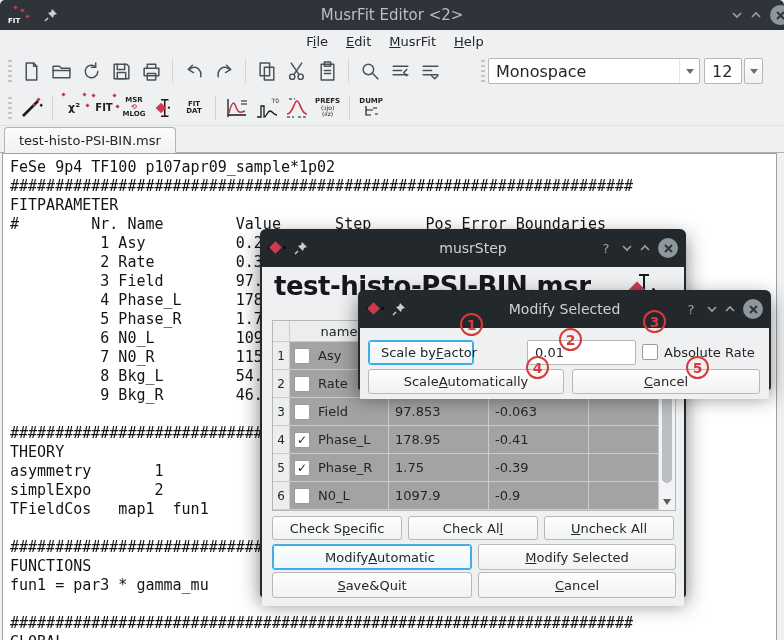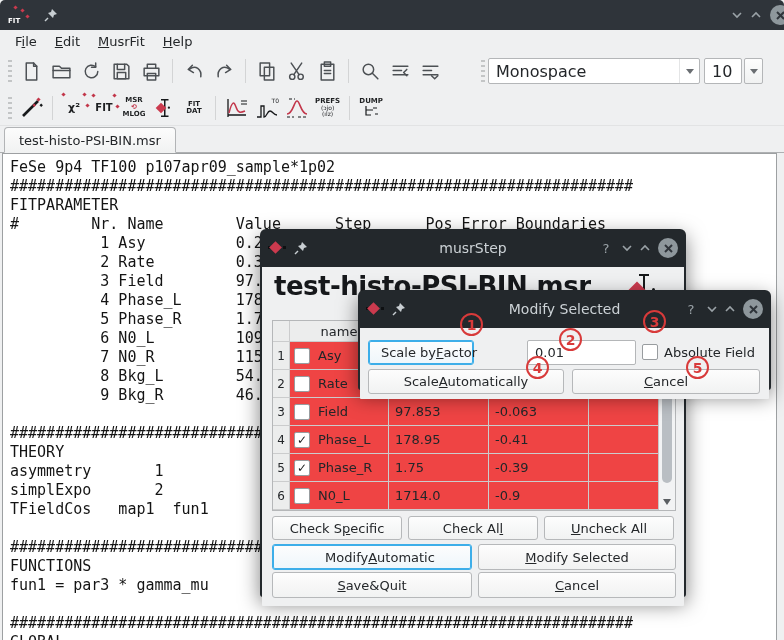--- a/index.html
+++ b/index.html
@@ -37,21 +37,21 @@
   .dlogo .d1,.dlogo .d2 { position:absolute; width:3px; height:3px; background:#0e1012; top:6px; }
   .dlogo .d1 { left:0; } .dlogo .d2 { right:0; }
 
   
   .app-logo { position:relative; width:24px; height:22px; flex:0 0 auto; }
   .app-logo .fit { position:absolute; left:0; bottom:1px; color:#fff; font-size:7px; font-weight:bold; }
   .app-logo .sp { position:absolute; width:3px; height:3px; background:#cb3a4e; transform:rotate(45deg); }
   .app-logo .s1 { left:6px; top:2px; } .app-logo .s2 { left:13px; top:5px; } .app-logo .s3 { left:18px; top:11px; }
 
   
-  .menubar { height:22px; display:flex; align-items:center; padding-left:6px; }
+  .menubar { height:22px; display:flex; align-items:center; padding-left:6px;justify-content:center; }
   .menu-item { padding:2px 9px; border-radius:2px; white-space:nowrap; }
 
   
   .toolbar1 { height:38px; display:flex; align-items:center; padding:0 4px; position:relative; }
   .toolbar2 { height:36px; display:flex; align-items:center; padding:0 4px; border-bottom:1px solid #e2e3e4; }
   .grip { width:4px; height:22px; margin:0 4px;
     background:repeating-linear-gradient(to bottom,#c3c5c6 0 2px,transparent 2px 5px); }
   .tsep { width:1px; height:24px; background:#d3d4d5; margin:0 6px; }
   .tbtn { width:30px; height:28px; display:flex; align-items:center; justify-content:center; border-radius:3px; flex:0 0 auto; }
   .tbtn svg { width:21px; height:21px; }
@@ -119,21 +119,21 @@
 
   .ms-heading { position:absolute; left:12px; top:4px; font-size:26px; font-weight:bold; color:#16181b; letter-spacing:-0.5px; white-space:nowrap; }
   .ibeam-logo { position:absolute; left:368px; top:7px; width:26px; height:32px; }
   .ibeam-logo .vl { position:absolute; left:13px; top:0; width:2px; height:32px; background:#17191b; }
   .ibeam-logo .c1,.ibeam-logo .c2 { position:absolute; left:9px; width:10px; height:2px; background:#17191b; }
   .ibeam-logo .c1 { top:0; } .ibeam-logo .c2 { bottom:0; }
   .ibeam-logo .dm { position:absolute; left:1px; top:10px; width:12px; height:12px; background:#cb3a4e; transform:rotate(45deg); }
   .ibeam-logo .dd { position:absolute; right:1px; top:14px; width:3px; height:3px; background:#17191b; border-radius:50%; }
 
   
-  .ms-table { position:absolute; left:10px; top:53px; width:404px; height:191px; background:#ef4444; border:1px solid #b5b7b9; }
+  .ms-table { position:absolute; left:10px; top:53px; width:404px; height:191px; background:#a3a3a3; border:1px solid #b5b7b9; }
   .trow { display:flex; height:28px; }
   .trow.thead { height:21px; }
   .tc { border-right:1px solid #cbcccd; border-bottom:1px solid #cbcccd; display:flex; align-items:center; overflow:hidden; }
   .tc-num { width:17px; justify-content:center; background:#eceded; font-size:12px; }
   .tc-name { width:99px; padding-left:4px; gap:8px; }
   .tc-val { width:100px; padding-left:6px; }
   .tc-step { width:100px; padding-left:6px; }
   .tc-rest { flex:1; border-right:none; }
   .thead .tc { background:#eceded; justify-content:center; padding-left:0; font-size:13px; }
   .cbox { width:16px; height:16px; background:#fff; border:1px solid #989c9f; border-radius:2px; flex:0 0 auto;
@@ -192,20 +192,21 @@
     <div class="app-logo">
       <i class="sp s1"></i>
         <i class="sp s2"></i>
         <i class="sp s3"></i>
       <span class="fit">FIT</span>
     </div>
     <svg class="pin" viewBox="0 0 14 14">
       <path d="M8 1l5 5-3 1-1 3-5-5 3-1z" fill="#c8ced2"></path>
         <line x1="4" y1="10" x2="1" y2="13" stroke="#c8ced2" stroke-width="1.4"></line>
     </svg>
+    <div class="tb-title">MusrFit Editor &lt;2&gt;</div>
     <div class="tb-controls">
       <svg class="chev" viewBox="0 0 10 10">
           <polyline points="1,3 5,7 9,3"></polyline>
         </svg>
       <svg class="chev" viewBox="0 0 10 10">
           <polyline points="1,7 5,3 9,7"></polyline>
         </svg>
       <div class="closebtn" style="margin-right:-14px">
         <svg width="9" height="9" viewBox="0 0 9 9">
             <line x1="1" y1="1" x2="8" y2="8"></line>
@@ -310,21 +311,21 @@
         </svg>
     </div>
     <div class="grip" style="position:absolute;left:477px;top:8px"></div>
     <div class="combo combo-font">
       <span class="ctext">Monospace</span>
       <span class="carrow">
           <span class="tri-down"></span>
         </span>
     </div>
     <div class="combo combo-size">
-      <span class="ctext">10</span>
+      <span class="ctext">12</span>
     </div>
     <div class="spinbtn">
         <span class="tri-down"></span>
       </div>
   </div>
 
   <div class="toolbar2">
     <div class="grip"></div>
     <div class="xbtn">
       <svg width="24" height="24" viewBox="0 0 24 24">
@@ -539,21 +540,21 @@
             <div class="tc tc-step">-0.39</div>
             <div class="tc tc-rest"></div>
           </div>
 
           <div class="trow">
             <div class="tc tc-num">6</div>
             <div class="tc tc-name">
               <span class="cbox"></span>
               <span>N0_L</span>
             </div>
-            <div class="tc tc-val">1714.0</div>
+            <div class="tc tc-val">1097.9</div>
             <div class="tc tc-step">-0.9</div>
             <div class="tc tc-rest"></div>
           </div>
         </div>
       <div class="vscroll">
         <div class="vhandle"></div>
         <div class="varrow"></div>
       </div>
     </div>
 
@@ -593,21 +594,21 @@
             <line x1="8" y1="1" x2="1" y2="8"></line>
           </svg>
       </div>
     </div>
   </div>
   <div class="dcontent">
     <div class="btn focused" id="md-scale-btn">Scale by <u>F</u>actor</div>
     <div id="md-factor-label">Factor</div>
     <input id="md-factor-input" value="0.01" style="">
     <span class="cbox" id="md-abs-check"></span>
-    <div id="md-abs-label">Absolute Field</div>
+    <div id="md-abs-label">Absolute Rate</div>
     <div class="btn" id="md-scale-auto">Scale <u>A</u>utomatically</div>
     <div class="btn" id="md-cancel"><u>C</u>ancel</div>
   </div>
 </div>
 
 <div class="ann" id="ann1">1</div>
 <div class="ann" id="ann2">2</div>
 <div class="ann" id="ann3">3</div>
 <div class="ann" id="ann4">4</div>
 <div class="ann" id="ann5">5</div>

